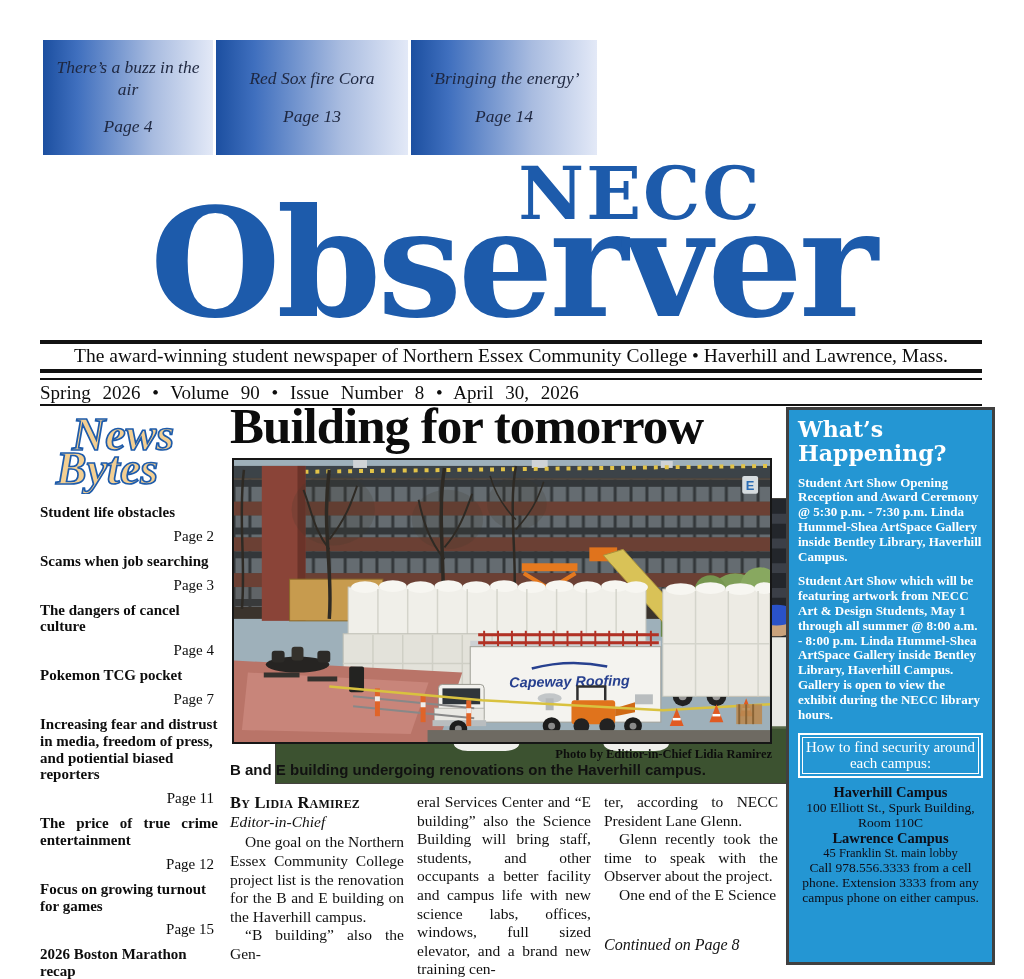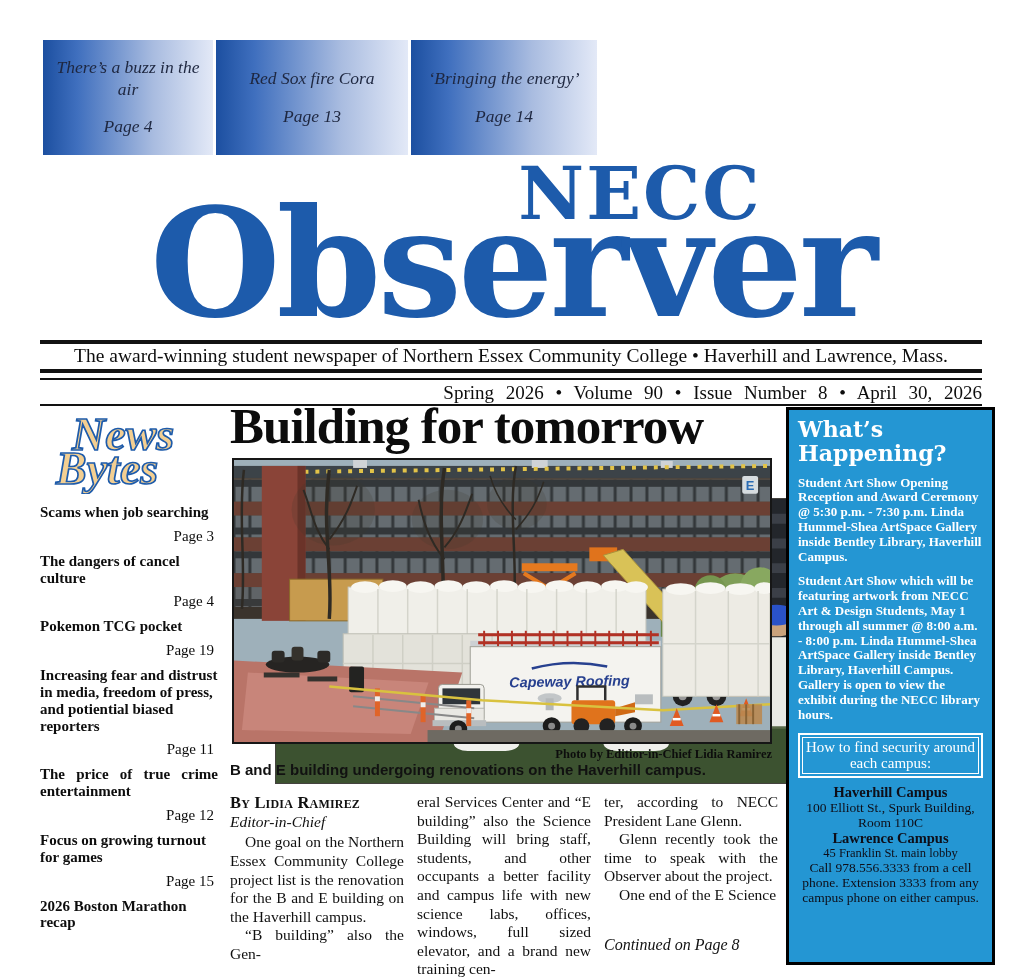--- a/index.html
+++ b/index.html
@@ -22,21 +22,21 @@
   
   .necc{position:absolute;top:158px;left:0;width:100%;text-align:center;transform:translateX(128px);
         font-family:"DejaVu Serif",serif;font-weight:bold;color:#1d5bab;font-size:72px;line-height:1;letter-spacing:2px;}
   .observer{position:absolute;top:188px;left:50px;width:924px;text-align:center;
         font-family:"DejaVu Serif",serif;font-weight:bold;color:#1d5bab;font-size:150px;line-height:1;letter-spacing:-4px;}
   .rule{position:absolute;left:40px;right:42px;background:#121212;}
   .rule1{top:340px;height:4px;}
   .tagline{position:absolute;left:40px;right:42px;top:345px;text-align:center;font-size:19.5px;color:#0d0d0d;}
   .rule2{top:369px;height:4px;}
   .rule3{top:378px;height:2px;}
-  .dateline{position:absolute;left:40px;right:42px;top:382px;text-align:right;font-size:19px;word-spacing:7px;color:#0d0d0d;}
+  .dateline{position:absolute;left:40px;right:42px;top:382px;text-align:left;font-size:19px;word-spacing:7px;color:#0d0d0d;}
   .rule4{top:404px;height:2px;}
 
   
   .newsbytes{position:absolute;left:40px;top:408px;width:178px;}
   .nb-logo{display:block;}
   .nb-list{margin-top:10px;}
   .nb-item{margin-bottom:8px;}
   .nb-title{font-weight:bold;font-size:15px;line-height:1.12;color:#0d0d0d;}
   .nb-title.just{text-align:justify;}
   .nb-page{text-align:right;font-size:15px;margin-top:7px;padding-right:4px;color:#0d0d0d;}
@@ -53,21 +53,21 @@
   .columns{position:absolute;left:230px;top:793px;width:548px;display:flex;gap:13px;font-size:15.5px;line-height:1.2;color:#101010;}
   .col{width:174px;text-align:justify;}
   .byline{font-weight:bold;font-variant:small-caps;font-size:16.5px;letter-spacing:.2px;}
   .role{font-style:italic;font-size:15.5px;margin-bottom:2px;}
   .col p{margin:0;}
   .col p.ind{text-indent:15px;}
   .continued{font-style:italic;text-align:left;margin-top:30px;font-size:16px;padding-right:4px;}
 
   
   .panel{position:absolute;left:786px;top:407px;width:209px;height:558px;background:#2496d3;
-         border:3px solid #000000;box-sizing:border-box;padding:8px 9px;color:#fff;overflow:hidden;}
+         border:3px solid #404040;box-sizing:border-box;padding:8px 9px;color:#fff;overflow:hidden;}
   .wh-title{font-family:"DejaVu Serif",serif;font-weight:bold;font-size:22px;line-height:1.08;}
   .wh-item{margin-top:10px;font-weight:bold;font-size:13px;line-height:1.14;}
   .sec-outer{margin-top:10px;border:2px solid #fff;padding:2px;}
   .sec-inner{border:1px solid #fff;padding:1px 2px;text-align:center;font-weight:normal;font-size:15px;line-height:1.1;}
   .sec-info{margin-top:6px;color:#0e0e18;text-align:center;font-size:13.5px;line-height:1.12;}
   .sec-info .bb{font-weight:bold;font-size:14.5px;}
   .sec-info .cond{font-size:12.5px;}
 </style>
 </head>
 <body>
@@ -192,30 +192,34 @@
   <div class="dateline">Spring 2026 • Volume 90 • Issue Number 8 • April 30, 2026</div>
   <div class="rule rule4"></div>
 
   <div class="newsbytes">
     <svg class="nb-logo" width="178" height="86" viewBox="0 0 178 86">
       <text x="32" y="42" font-family="Liberation Serif,serif" font-style="italic" font-weight="bold" font-size="46" fill="#f3cf92" stroke="#1d5bab" stroke-width="1.7">News</text>
       <text x="16" y="76" font-family="Liberation Serif,serif" font-style="italic" font-weight="bold" font-size="46" fill="#f3cf92" stroke="#1d5bab" stroke-width="1.7">Bytes</text>
     </svg>
     <div class="nb-list">
       <div class="nb-item">
+        <div class="nb-title">Student life obstacles</div>
+        <div class="nb-page">Page 2</div>
+      </div>
+      <div class="nb-item">
         <div class="nb-title">Scams when job searching</div>
         <div class="nb-page">Page 3</div>
       </div>
       <div class="nb-item">
         <div class="nb-title">The dangers of cancel culture</div>
         <div class="nb-page">Page 4</div>
       </div>
       <div class="nb-item">
         <div class="nb-title">Pokemon TCG pocket</div>
-        <div class="nb-page">Page 19</div>
+        <div class="nb-page">Page 7</div>
       </div>
       <div class="nb-item">
         <div class="nb-title">Increasing fear and distrust in media, freedom of press, and potiential biased reporters</div>
         <div class="nb-page">Page 11</div>
       </div>
       <div class="nb-item">
         <div class="nb-title just">The price of true crime entertainment</div>
         <div class="nb-page">Page 12</div>
       </div>
       <div class="nb-item">

